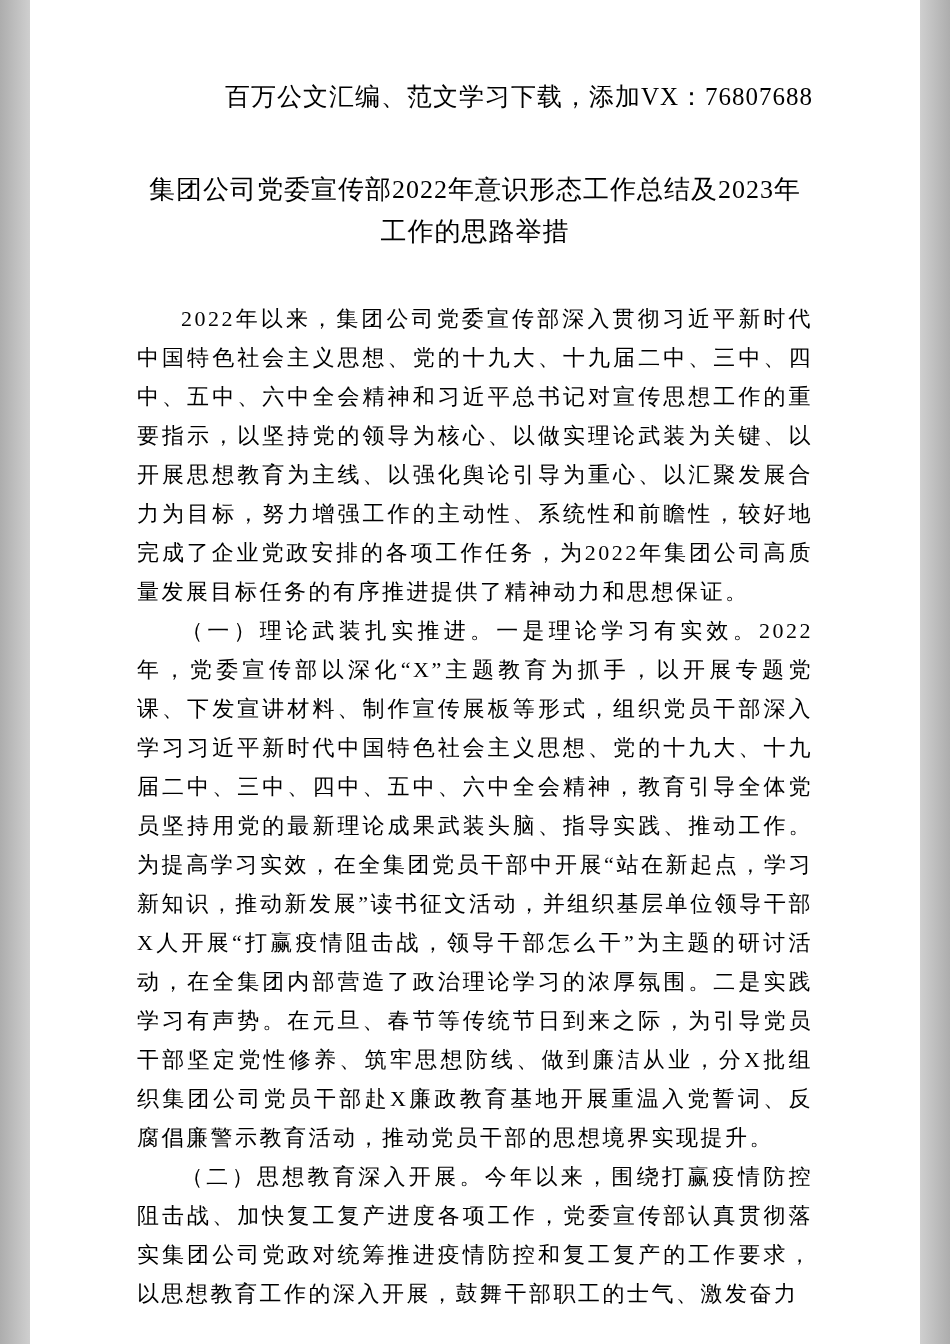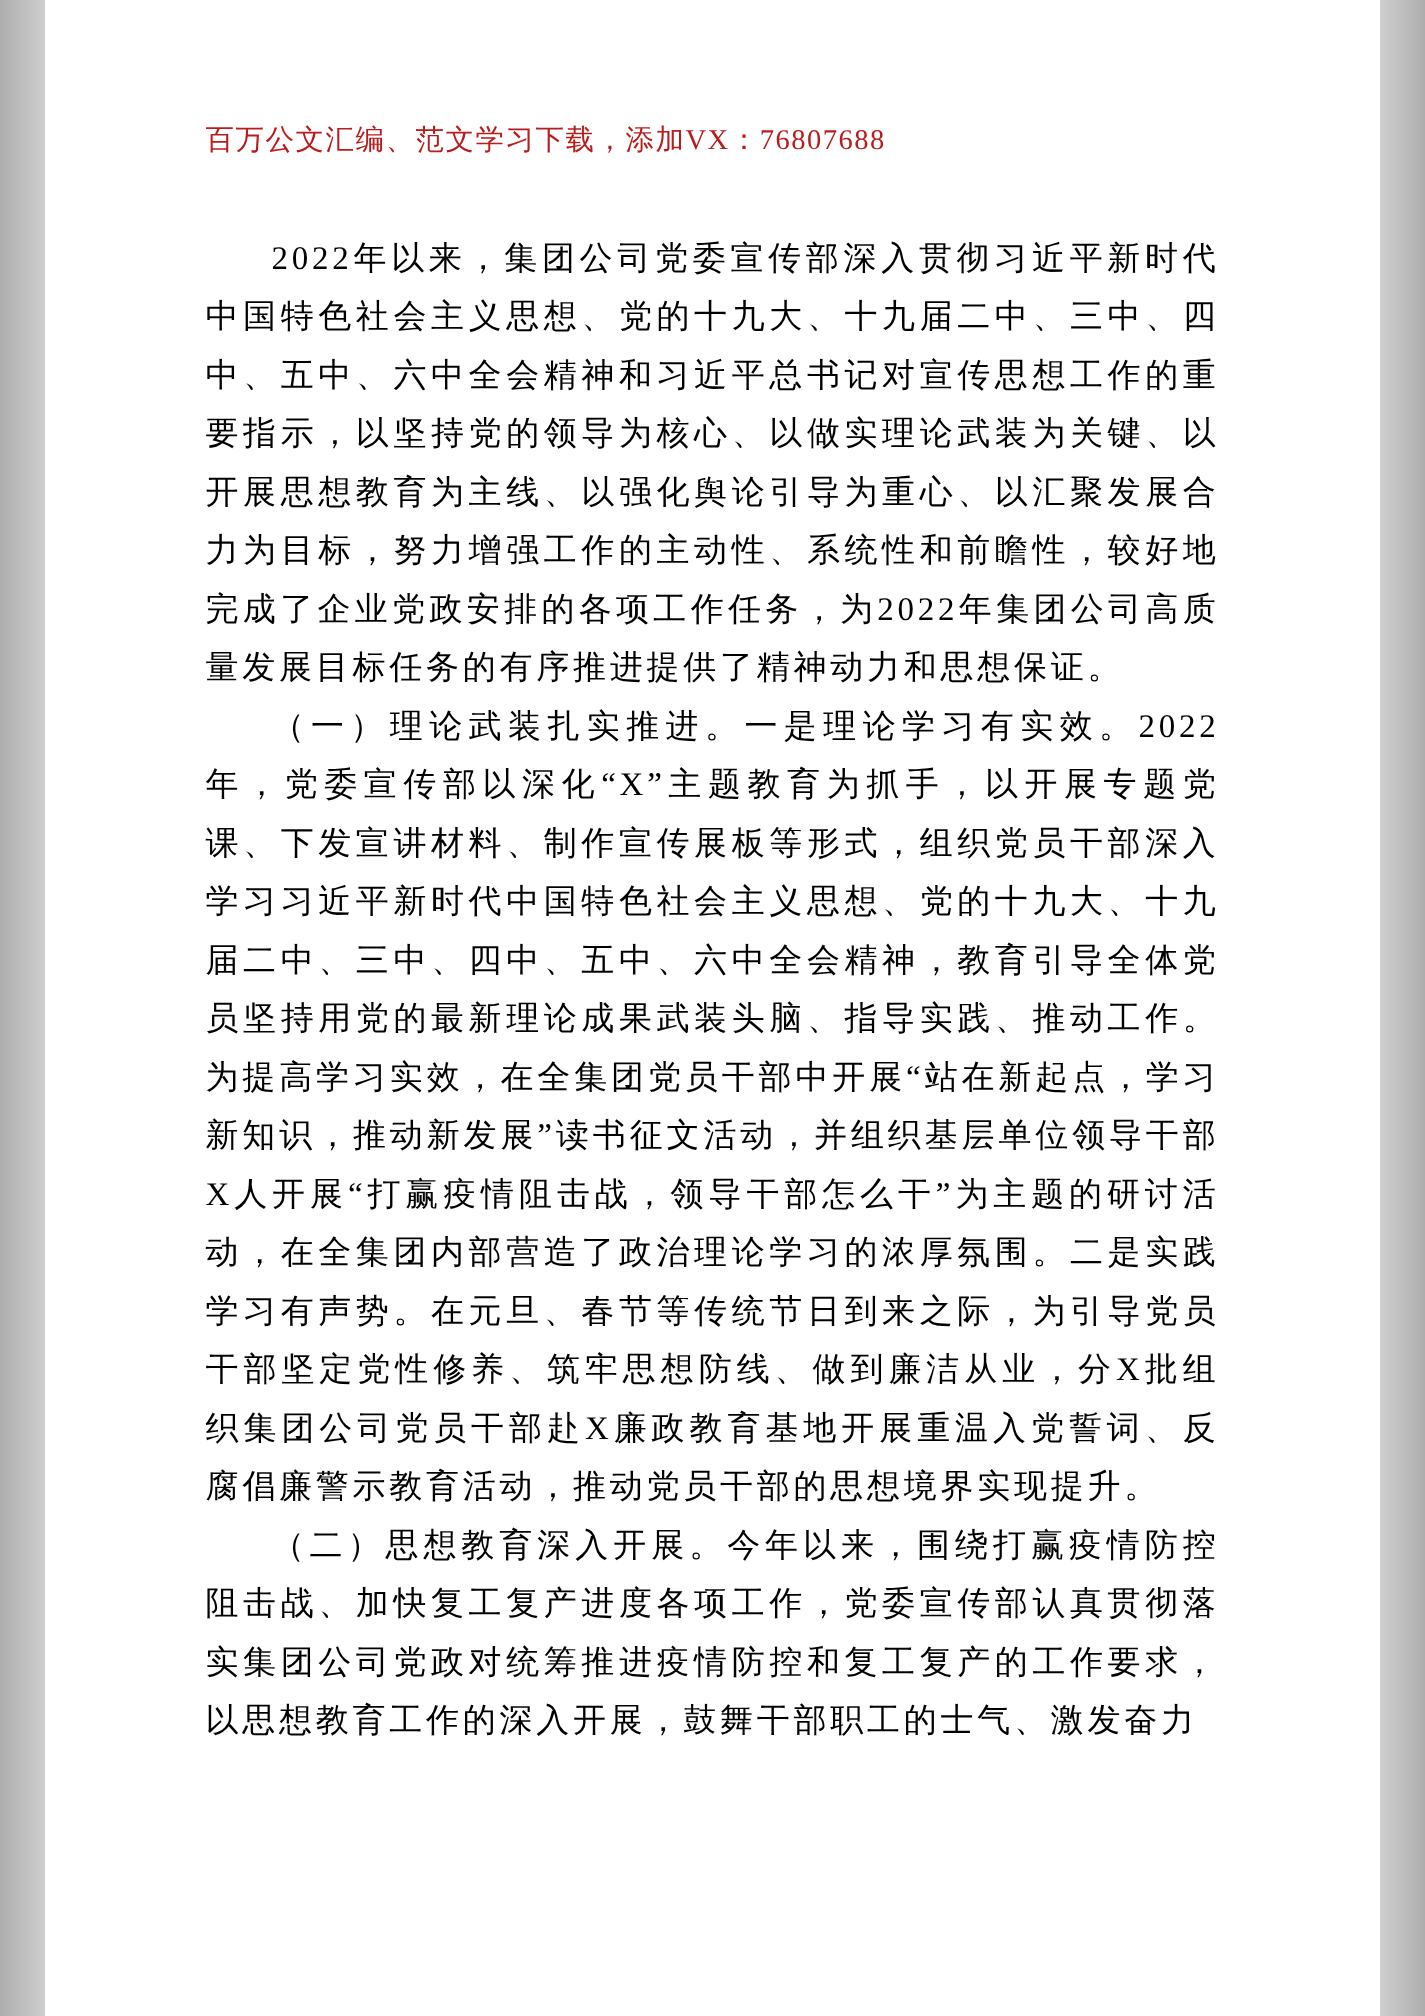--- a/index.html
+++ b/index.html
@@ -27,24 +27,24 @@
     right: 0;
     background: linear-gradient(to left, #adadad, #cfcfcf);
   }
   .content {
     position: relative;
     width: 676px;
     margin: 0 auto;
     padding-top: 80px;
   }
   .notice {
-    color: #b91c1c;
-    font-size: 19px;
+    color: #000000;
+    font-size: 25px;
     letter-spacing: 1px;
-    text-align: left;
+    text-align: right;
     white-space: nowrap;
   }
   .doc-title {
     margin: 56px 0 0 0;
     font-size: 26px;
     font-weight: normal;
     line-height: 42px;
     letter-spacing: 1px;
     text-align: center;
   }
@@ -62,19 +62,20 @@
 </style>
 </head>
 <body>
 
 <div class="page-edge left"></div>
 <div class="page-edge right"></div>
 
 <div class="content">
   <div class="notice">百万公文汇编、范文学习下载，添加VX：76807688</div>
 
+  <h1 class="doc-title">集团公司党委宣传部2022年意识形态工作总结及2023年工作的思路举措</h1>
 
   <div class="body-text">
     <p class="para">2022年以来，集团公司党委宣传部深入贯彻习近平新时代中国特色社会主义思想、党的十九大、十九届二中、三中、四中、五中、六中全会精神和习近平总书记对宣传思想工作的重要指示，以坚持党的领导为核心、以做实理论武装为关键、以开展思想教育为主线、以强化舆论引导为重心、以汇聚发展合力为目标，努力增强工作的主动性、系统性和前瞻性，较好地完成了企业党政安排的各项工作任务，为2022年集团公司高质量发展目标任务的有序推进提供了精神动力和思想保证。</p>
     <p class="para">（一）理论武装扎实推进。一是理论学习有实效。2022年，党委宣传部以深化“X”主题教育为抓手，以开展专题党课、下发宣讲材料、制作宣传展板等形式，组织党员干部深入学习习近平新时代中国特色社会主义思想、党的十九大、十九届二中、三中、四中、五中、六中全会精神，教育引导全体党员坚持用党的最新理论成果武装头脑、指导实践、推动工作。为提高学习实效，在全集团党员干部中开展“站在新起点，学习新知识，推动新发展”读书征文活动，并组织基层单位领导干部X人开展“打赢疫情阻击战，领导干部怎么干”为主题的研讨活动，在全集团内部营造了政治理论学习的浓厚氛围。二是实践学习有声势。在元旦、春节等传统节日到来之际，为引导党员干部坚定党性修养、筑牢思想防线、做到廉洁从业，分X批组织集团公司党员干部赴X廉政教育基地开展重温入党誓词、反腐倡廉警示教育活动，推动党员干部的思想境界实现提升。</p>
     <p class="para">（二）思想教育深入开展。今年以来，围绕打赢疫情防控阻击战、加快复工复产进度各项工作，党委宣传部认真贯彻落实集团公司党政对统筹推进疫情防控和复工复产的工作要求，以思想教育工作的深入开展，鼓舞干部职工的士气、激发奋力</p>
   </div>
 </div>
 
 </body></html>

